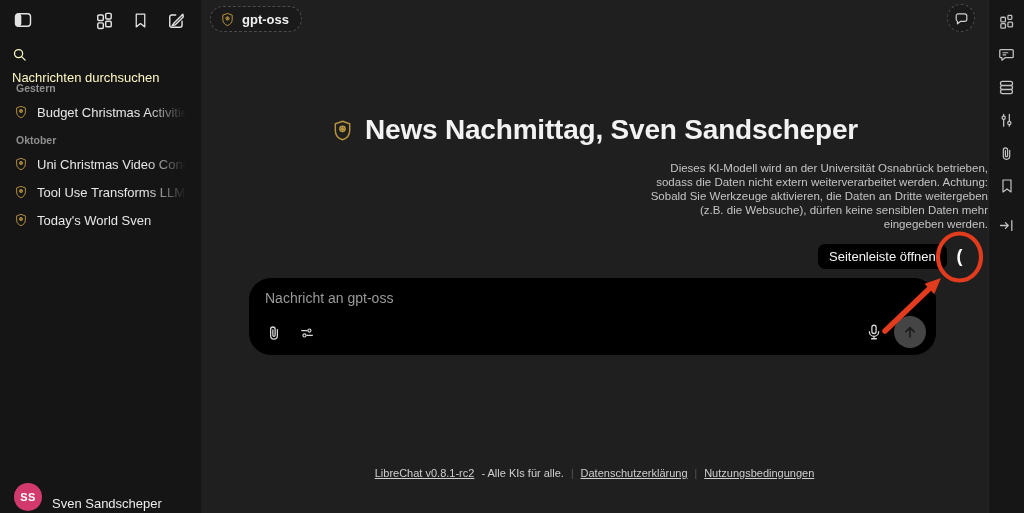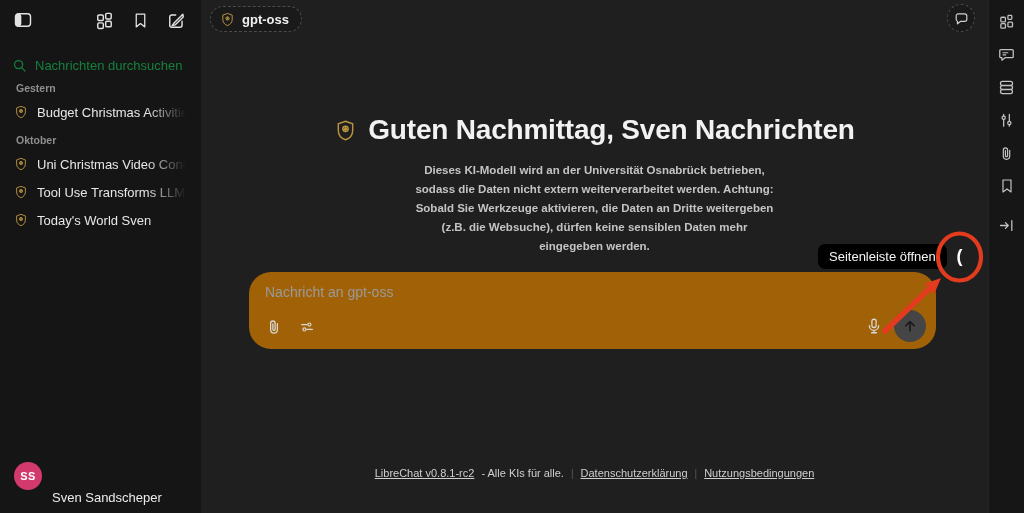--- a/index.html
+++ b/index.html
@@ -18,40 +18,40 @@
   .sb-header { position: absolute; left: 0; top: 0; width: 100%; height: 40px; }
   .icon-btn {
     background: none; border: none; cursor: pointer; color: #e3e3e3;
     display: inline-flex; align-items: center; justify-content: center;
     padding: 0; width: 26px; height: 26px; border-radius: 6px;
   }
   .sb-toggle { position: absolute; left: 10px; top: 7px; }
   .sb-header-right { position: absolute; right: 12px; top: 7px; display: flex; gap: 10px; }
   .search-row {
     position: absolute; left: 12px; top: 47px; width: 178px; height: 26px;
-    display: flex; align-items: flex-end; gap: 8px; color: #15803d; cursor: pointer;
+    display: flex; align-items: flex-start; gap: 8px; color: #fef9c3; cursor: pointer; flex-direction: column;
   }
   .search-row span { font-size: 13px; }
   .section-label {
     position: absolute; left: 16px; font-size: 10.5px; color: #8f8f8f; font-weight: 600;
   }
   .chat-item {
     position: absolute; left: 8px; width: 186px; height: 26px;
     display: flex; align-items: center; gap: 9px; padding-left: 6px;
     border-radius: 7px; cursor: pointer;
   }
   .chat-item .title {
     font-size: 13px; color: #e7e7e7; white-space: nowrap; overflow: hidden;
     width: 152px;
     -webkit-mask-image: linear-gradient(90deg, #000 72%, transparent 98%);
     mask-image: linear-gradient(90deg, #000 72%, transparent 98%);
   }
   .user-row {
-    position: absolute; left: 8px; bottom: 15px; width: 186px; height: 36px;
-    display: flex; align-items: flex-start; gap: 10px; padding-left: 6px;
+    position: absolute; left: 8px; bottom: 2px; width: 186px; height: 36px;
+    display: flex; align-items: flex-end; gap: 10px; padding-left: 6px;
     border-radius: 8px; cursor: pointer;
   }
   .avatar {
     width: 28px; height: 28px; border-radius: 50%; background: #d23a6e;
     color: #fff; font-size: 11px; font-weight: 700;
     display: flex; align-items: center; justify-content: center; letter-spacing: .3px;
   }
   .user-name { font-size: 13px; color: #ececec; margin-top: 28px; }
 
   
@@ -80,28 +80,28 @@
   
   .hero-title {
     position: absolute; left: 201px; top: 114px; width: 787px; z-index: 1;
     display: flex; align-items: center; justify-content: center; gap: 11px;
   }
   .hero-title h1 {
     font-size: 28px; font-weight: 700; color: #f2f2f2; letter-spacing: -0.2px;
   }
   .model-notice {
     position: absolute; left: 201px; top: 161px; width: 787px;
-    text-align: center; font-size: 11.5px; line-height: 19px; color: #c4c4c4;
-    white-space: pre-line; font-weight: 700;
+    text-align: right; font-size: 11.5px; line-height: 14px; color: #c4c4c4;
+    white-space: pre-line; font-weight: 400;
   }
 
   
   .composer {
-    position: absolute; left: 249px; top: 272px; width: 687px; height: 77px;
-    background: #a16207; border-radius: 22px; z-index: 1;
+    position: absolute; left: 249px; top: 278px; width: 687px; height: 77px;
+    background: #000000; border-radius: 22px; z-index: 1;
   }
   .composer-input {
     position: absolute; left: 16px; top: 12px; width: 520px;
     background: transparent; border: none; outline: none;
     font-family: "Liberation Sans", "DejaVu Sans", sans-serif;
     font-size: 14px; color: #e5e5e5;
   }
   .composer-input::placeholder { color: #9a9a9a; opacity: 1; }
   .composer .bottom-left {
     position: absolute; left: 12px; bottom: 9px; display: flex; gap: 7px; align-items: center;
@@ -265,21 +265,21 @@
   </button>
 
   <div class="hero-title">
     <span>
       <svg width="23" height="23" viewBox="0 0 24 24" fill="none" stroke="#b9943f" stroke-width="1.5">
         <path d="M12 2.3 19.5 5v7c0 4.8-3.2 8.3-7.5 9.7C7.7 20.3 4.5 16.8 4.5 12V5z"></path>
         <circle cx="12" cy="10.3" r="2.8"></circle>
           <path d="M12 7.3v6M9.5 8.8l5 3M14.5 8.8l-5 3" stroke-width="1.1"></path>
       </svg>
     </span>
-    <h1>Guten Nachmittag, Sven Nachrichten</h1>
+    <h1>News Nachmittag, Sven Sandscheper</h1>
   </div>
 
   <p class="model-notice">Dieses KI-Modell wird an der Universität Osnabrück betrieben,
 sodass die Daten nicht extern weiterverarbeitet werden. Achtung:
 Sobald Sie Werkzeuge aktivieren, die Daten an Dritte weitergeben
 (z.B. die Websuche), dürfen keine sensiblen Daten mehr
 eingegeben werden.</p>
 
   <div class="composer">
     <input class="composer-input" type="text" placeholder="Nachricht an gpt-oss" style="">

